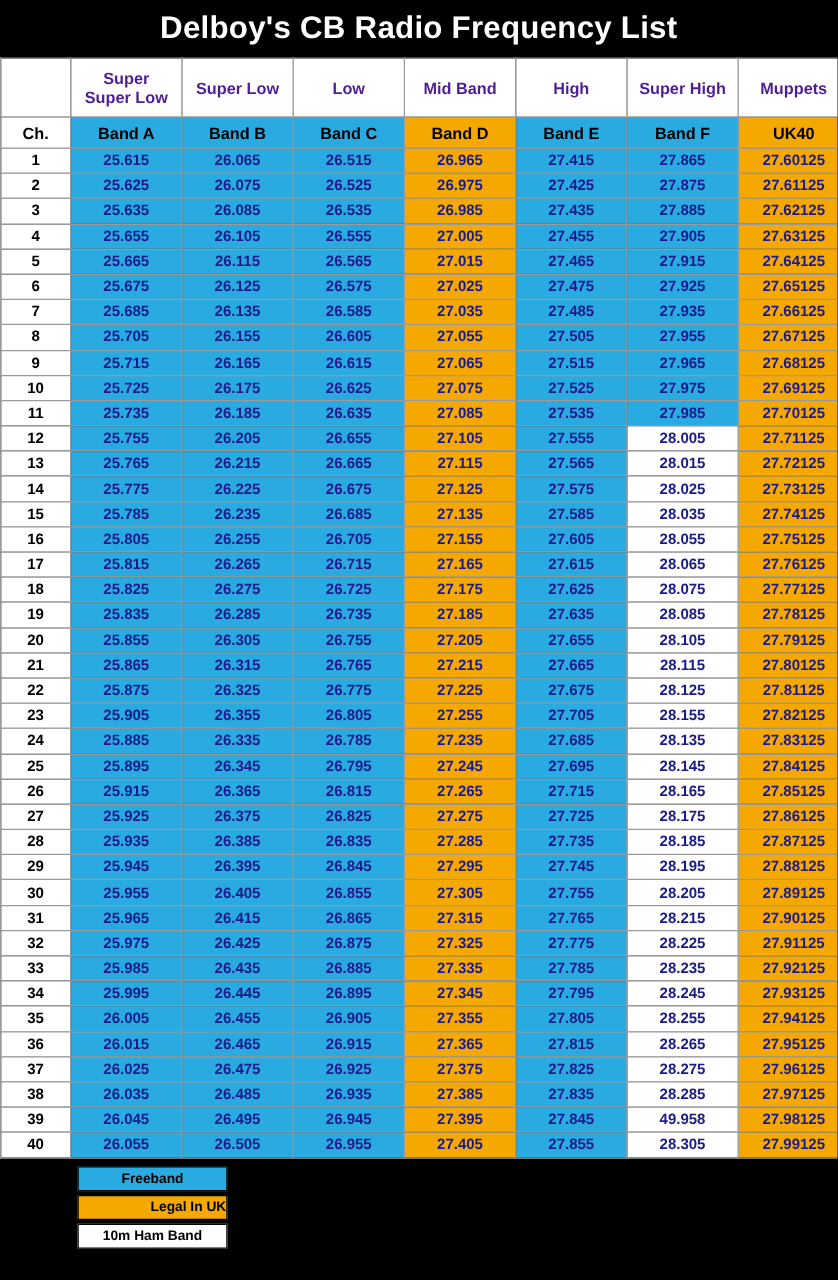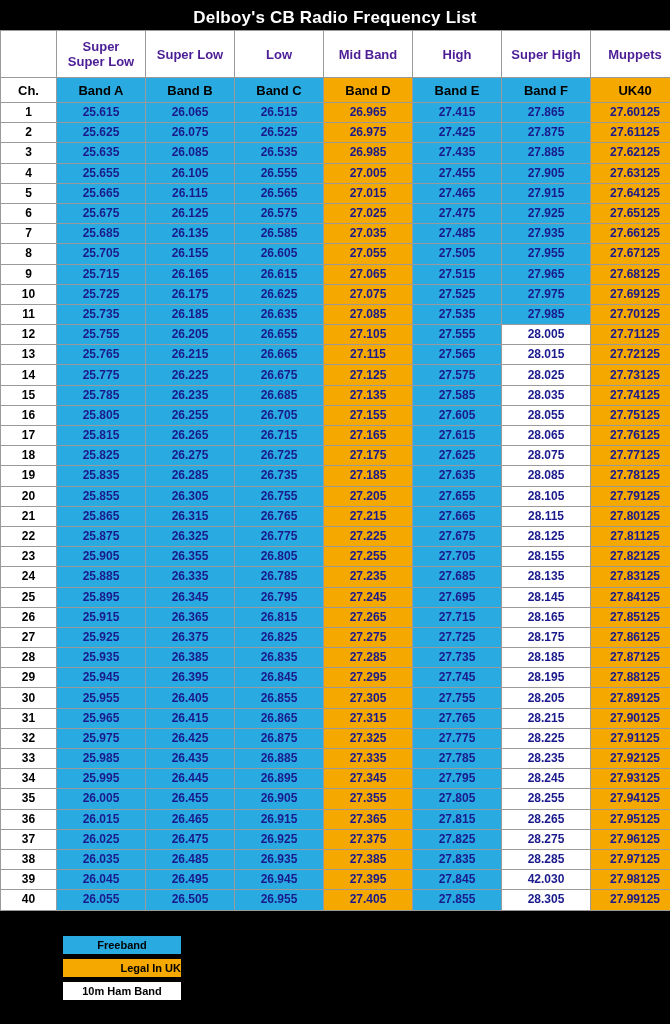--- a/index.html
+++ b/index.html
@@ -16,24 +16,24 @@
   .page {
     position: relative;
     width: 670px;
     height: 1024px;
     background: #000000;
     box-sizing: border-box;
   }
   .title {
     color: #ffffff;
     text-align: center;
-    font-size: 17px;
+    font-size: 25px;
     font-weight: bold;
     letter-spacing: 0.2px;
-    padding: 8px 0 2px 0;
+    padding: 8px 0 9px 0;
     font-family: "Liberation Sans", sans-serif;
   }
   table.freq {
     border-collapse: collapse;
     width: 634px;
     margin: 0 auto;
     table-layout: fixed;
   }
   table.freq td, table.freq th {
     border: 1px solid #9a9a9a;
@@ -96,21 +96,21 @@
   }
   td.muppet {
     background: #f5a800;
     color: #1a1a8c;
   }
 
   
   .bottom {
     display: flex;
     align-items: flex-start;
-    margin: 24px auto 0 auto;
+    margin: 6px auto 0 auto;
     width: 634px;
     box-sizing: border-box;
   }
   .legend {
     width: 120px;
     margin-left: 44px;
     flex: 0 0 auto;
   }
   .legend-item {
     border: 1px solid #000000;
@@ -566,21 +566,21 @@
           <td class="white">28.285</td>
           <td class="muppet">27.97125</td>
         </tr>
         <tr>
           <td class="ch">39</td>
           <td class="blue">26.045</td>
           <td class="blue">26.495</td>
           <td class="blue">26.945</td>
           <td class="amber">27.395</td>
           <td class="blue">27.845</td>
-          <td class="white">42.030</td>
+          <td class="white">49.958</td>
           <td class="muppet">27.98125</td>
         </tr>
         <tr>
           <td class="ch">40</td>
           <td class="blue">26.055</td>
           <td class="blue">26.505</td>
           <td class="blue">26.955</td>
           <td class="amber">27.405</td>
           <td class="blue">27.855</td>
           <td class="white">28.305</td>

